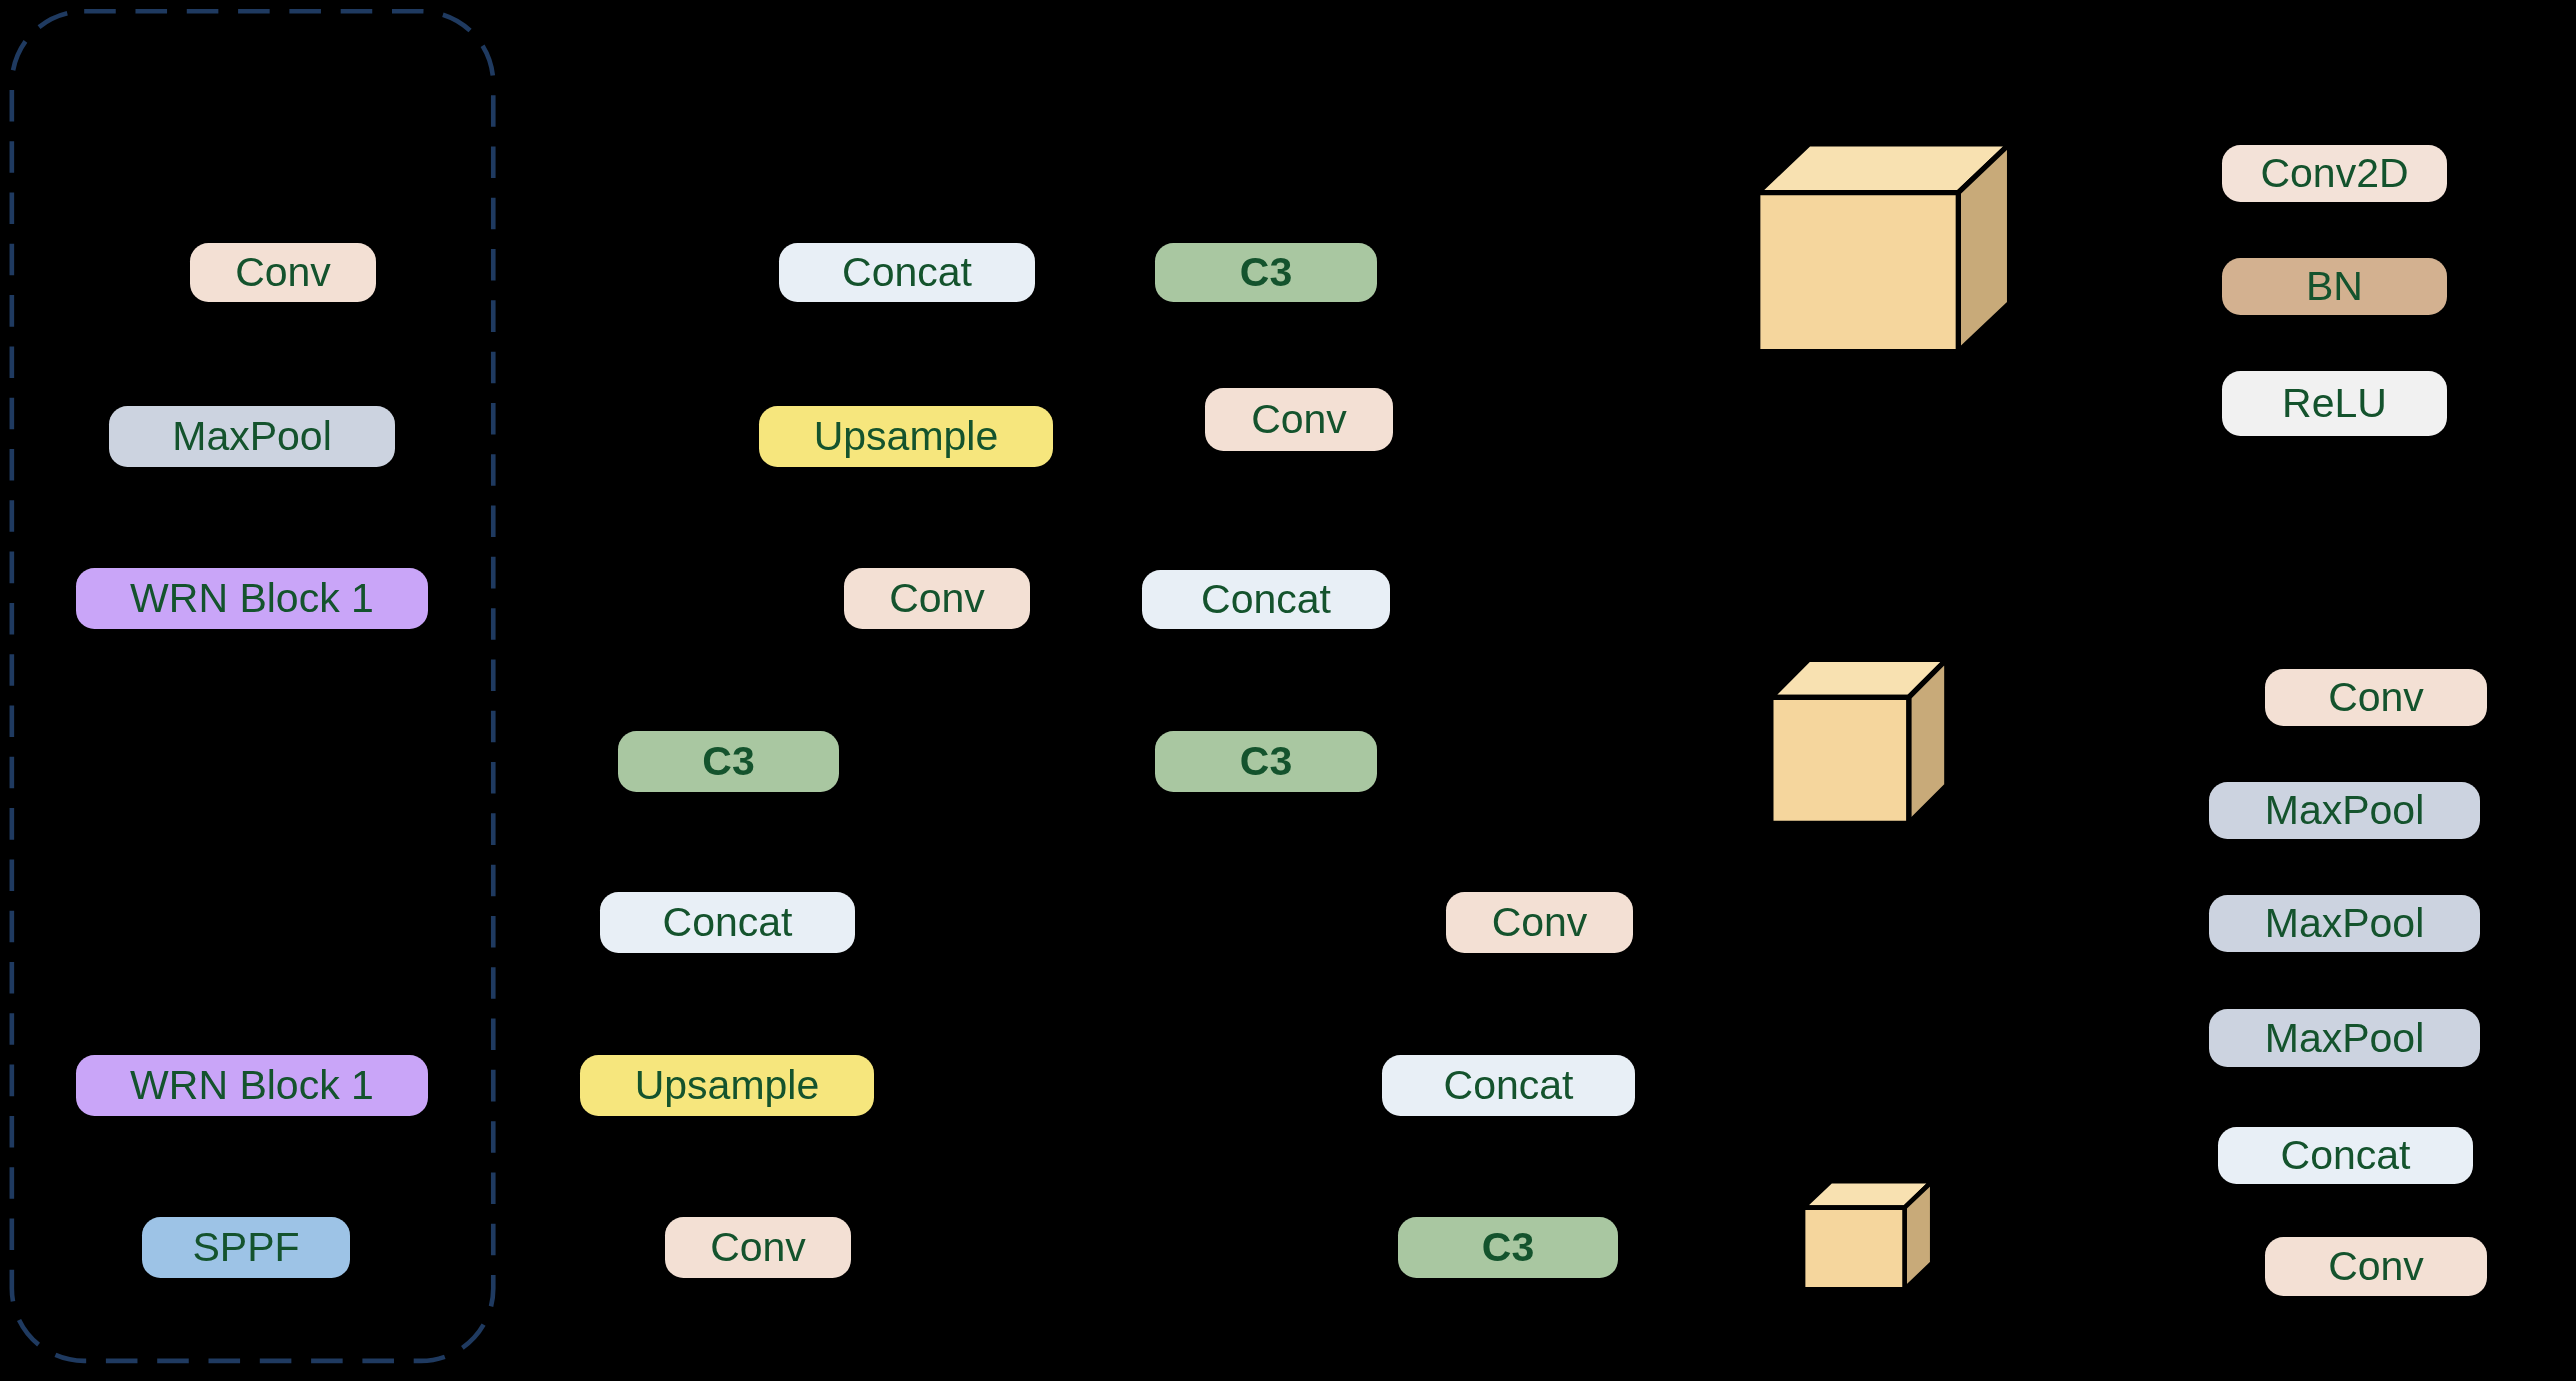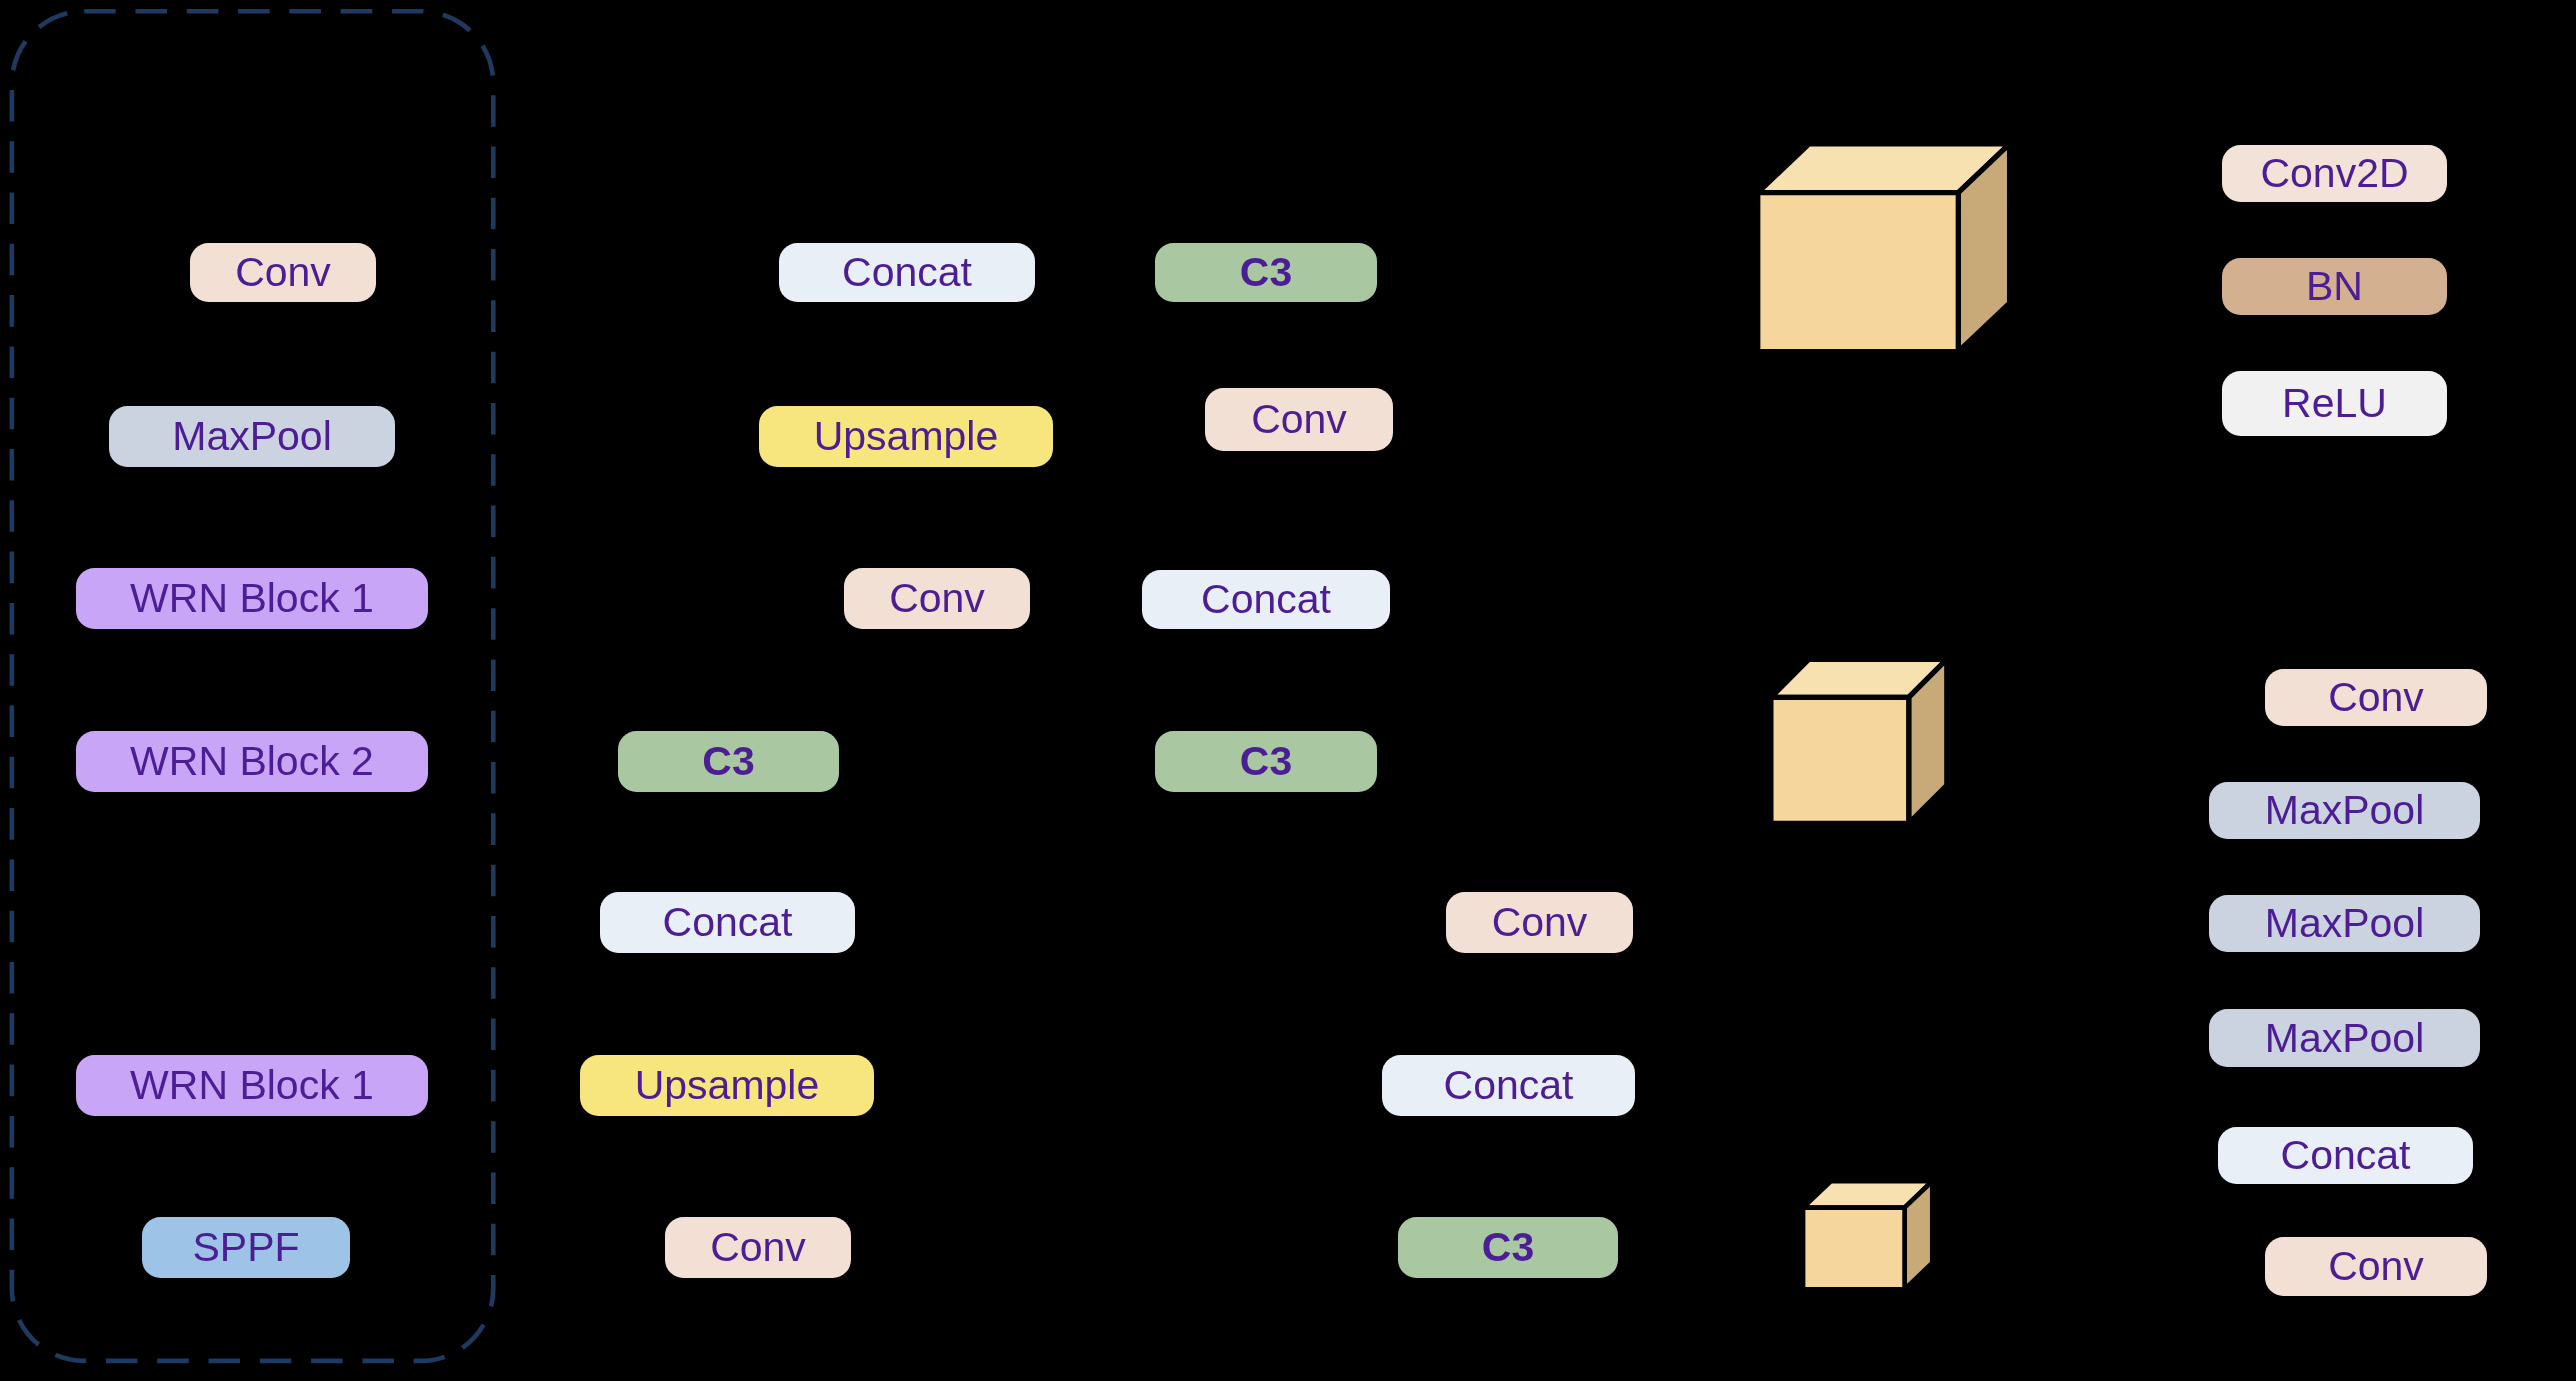--- a/index.html
+++ b/index.html
@@ -7,21 +7,21 @@
     position:relative;
     width:2576px;height:1382px;
     background:#000;
     overflow:hidden;
     font-family:"Liberation Sans", sans-serif;
   }
   .node{
     position:absolute;
     display:flex;align-items:center;justify-content:center;
     border-radius:18.4px;
-    color:#4c1d95;
+    color:#14532d;
     font-size:41px;
     line-height:1;
     white-space:nowrap;
   }
   
   .conv{background:#F3E0D4;margin-left:31px;}
   .conv2d{background:#F3E2D8;}
   .maxpool{background:#CCD3E0;}
   .wrn{background:#C9A5F8;}
   .sppf{background:#9DC3E6;}
@@ -80,21 +80,20 @@
 
 <div id="canvas">
 
   <svg id="backbone-border-svg" class="abs" width="513" height="1382" viewBox="0 0 780 2099">
     <rect x="18" y="16" width="732" height="2052" rx="110" ry="110" fill="none" stroke="#1F3A60" stroke-width="7" stroke-dasharray="48 30"></rect>
   </svg>
 
   <div class="node conv" id="n0">Conv</div>
   <div class="node maxpool" id="n1">MaxPool</div>
   <div class="node wrn" id="n2">WRN Block 1</div>
-  <div class="node wrn" id="n3">WRN Block 2</div>
   <div class="node wrn" id="n5">WRN Block 1</div>
   <div class="node sppf" id="n6">SPPF</div>
 
   <div class="node concat" id="n7">Concat</div>
   <div class="node upsample" id="n8">Upsample</div>
   <div class="node conv" id="n9">Conv</div>
   <div class="node c3" id="n10">C3</div>
   <div class="node concat" id="n11">Concat</div>
   <div class="node upsample" id="n12">Upsample</div>
   <div class="node conv" id="n13">Conv</div>

